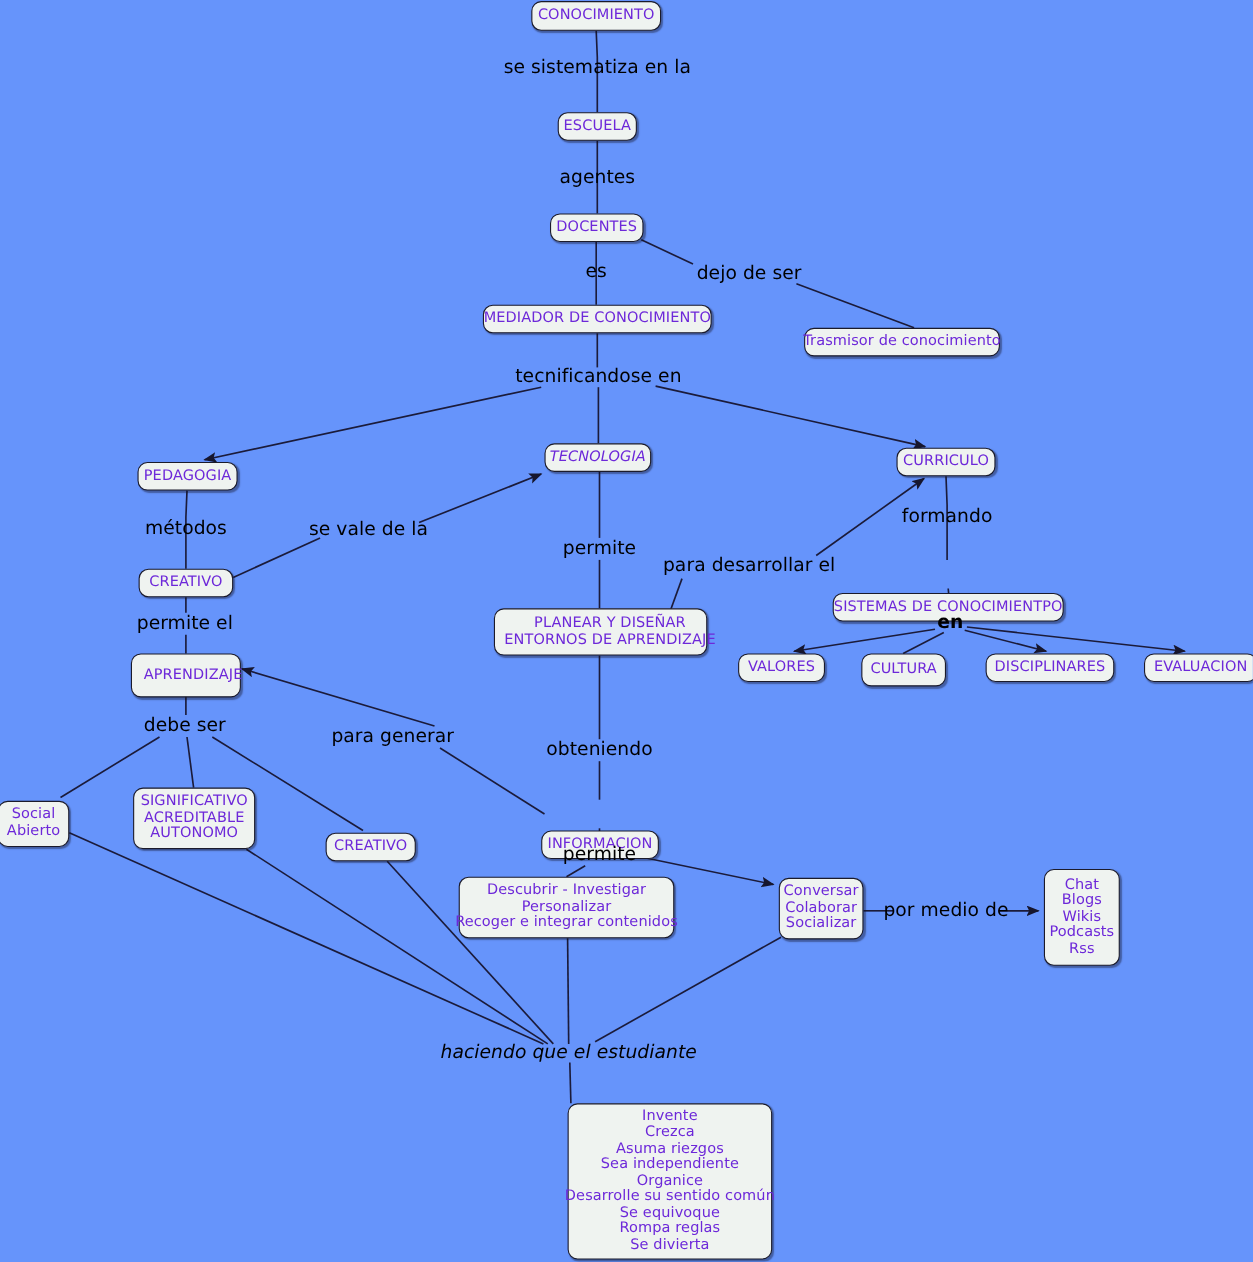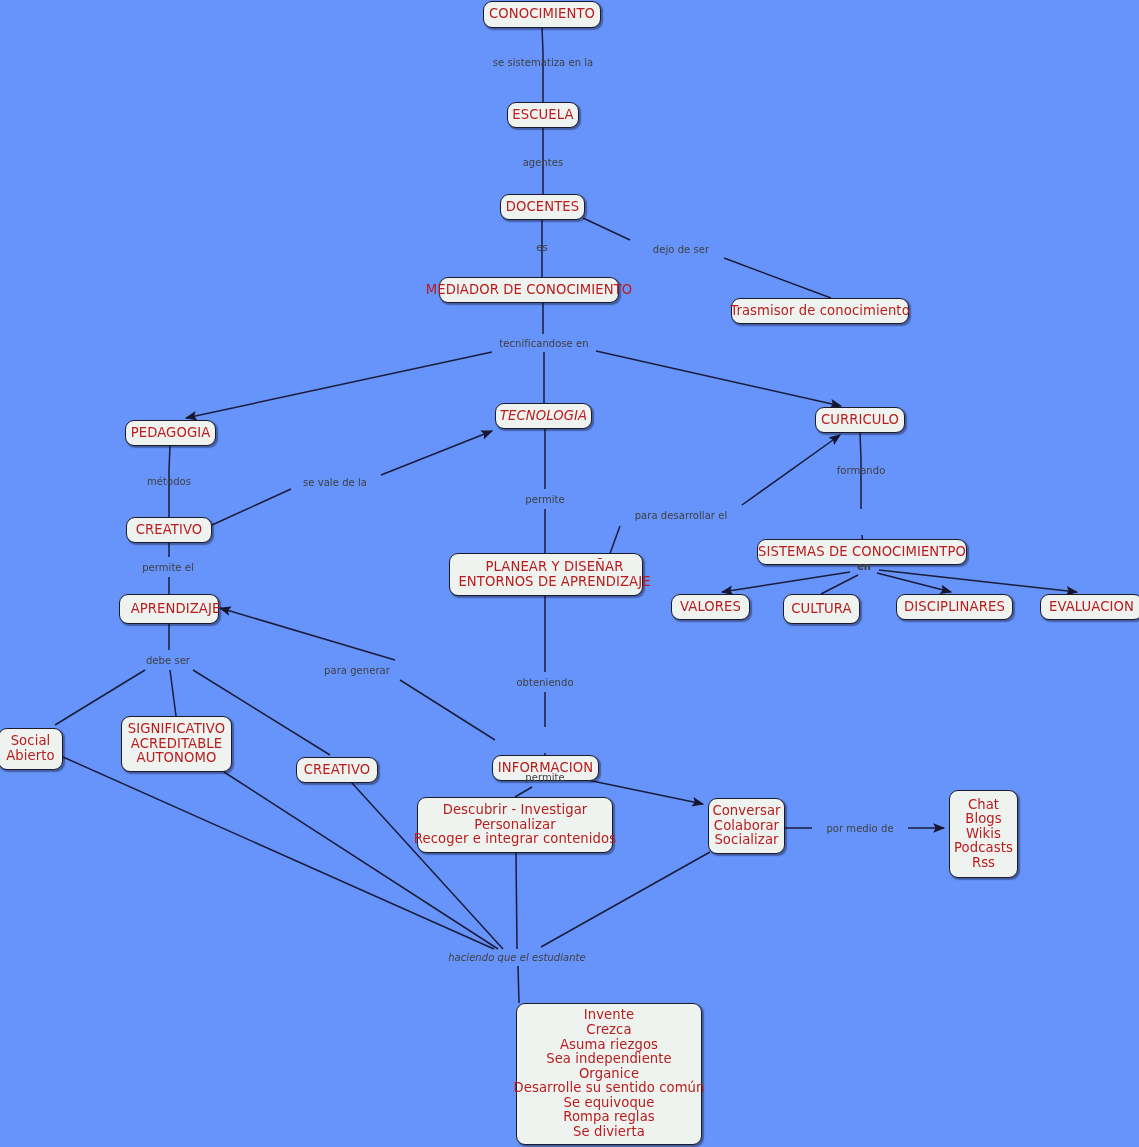--- a/index.html
+++ b/index.html
@@ -24,36 +24,36 @@
     width: 1139px;
     height: 1147px;
     pointer-events: none;
   }
   .node {
     position: absolute;
     box-sizing: border-box;
     background: #eff3f0;
     border: 1.4px solid #1b1b2b;
     border-radius: 9px;
-    color: #b91c1c;
+    color: #6d28d9;
     font-size: 13.2px;
     line-height: 14.6px;
     text-align: center;
     display: flex;
     align-items: center;
     justify-content: center;
     padding: 3px 7px;
     box-shadow: 1.5px 1.5px 1.2px rgba(20,20,40,0.42);
     white-space: pre;
     letter-spacing: 0.1px;
   }
   .edge-label {
     position: absolute;
-    color: #404040;
-    font-size: 10px;
+    color: #000000;
+    font-size: 17px;
     line-height: 13px;
     white-space: pre;
     transform: translate(-50%, -50%);
     text-align: center;
     letter-spacing: 0.05px;
   }
 </style>
 </head>
 <body>
 
@@ -107,30 +107,30 @@
         <polyline points="352,783 503,949" fill="none" stroke="#1b1b3a" stroke-width="1.5"></polyline>
         <polyline points="516,853 517,949" fill="none" stroke="#1b1b3a" stroke-width="1.5"></polyline>
         <polyline points="710,852 541,947" fill="none" stroke="#1b1b3a" stroke-width="1.5"></polyline>
         <polyline points="518,966 519,1003" fill="none" stroke="#1b1b3a" stroke-width="1.5"></polyline>
       </g>
   </svg>
   <div id="nodes-group">
       <div class="node" style="left: 483px; top: 1px; width: 118px; height: 27px;">CONOCIMIENTO</div>
       <div class="node" style="left: 507px; top: 102px; width: 72px; height: 26px;">ESCUELA</div>
       <div class="node" style="left: 500px; top: 194px; width: 85px; height: 26px;">DOCENTES</div>
-      <div class="node" style="left: 439px; top: 277px; width: 180px; height: 26px;">MEDIADOR DE CONOCIMIENTO</div>
+      <div class="node" style="left: 439px; top: 277px; width: 208px; height: 26px;">MEDIADOR DE CONOCIMIENTO</div>
       <div class="node" style="left: 731px; top: 298px; width: 178px; height: 26px;">Trasmisor de conocimiento</div>
       <div class="node" style="left: 125px; top: 420px; width: 91px; height: 26px;">PEDAGOGIA</div>
       <div class="node" style="left: 495px; top: 403px; width: 97px; height: 26px; font-style: italic;">TECNOLOGIA</div>
       <div class="node" style="left: 815px; top: 407px; width: 90px; height: 26px;">CURRICULO</div>
       <div class="node" style="left: 126px; top: 517px; width: 86px; height: 26px;">CREATIVO</div>
       <div class="node" style="left: 757px; top: 539px; width: 210px; height: 26px;">SISTEMAS DE CONOCIMIENTPO</div>
       <div class="node" style="left: 449px; top: 553px; width: 194px; height: 43px; padding-left: 24px;">PLANEAR Y DISEÑAR
 ENTORNOS DE APRENDIZAJE</div>
-      <div class="node" style="left: 119px; top: 594px; width: 100px; height: 30px; padding-left: 20px;">APRENDIZAJE</div>
+      <div class="node" style="left: 119px; top: 594px; width: 100px; height: 40px; padding-left: 20px;">APRENDIZAJE</div>
       <div class="node" style="left: 671px; top: 594px; width: 79px; height: 26px;">VALORES</div>
       <div class="node" style="left: 783px; top: 594px; width: 77px; height: 30px;">CULTURA</div>
       <div class="node" style="left: 896px; top: 594px; width: 117px; height: 26px;">DISCIPLINARES</div>
       <div class="node" style="left: 1040px; top: 594px; width: 103px; height: 26px;">EVALUACION</div>
       <div class="node" style="left: -2px; top: 728px; width: 65px; height: 42px;">Social
 Abierto</div>
       <div class="node" style="left: 121px; top: 716px; width: 111px; height: 56px;">SIGNIFICATIVO
 ACREDITABLE
 AUTONOMO</div>
       <div class="node" style="left: 296px; top: 757px; width: 82px; height: 26px;">CREATIVO</div>

